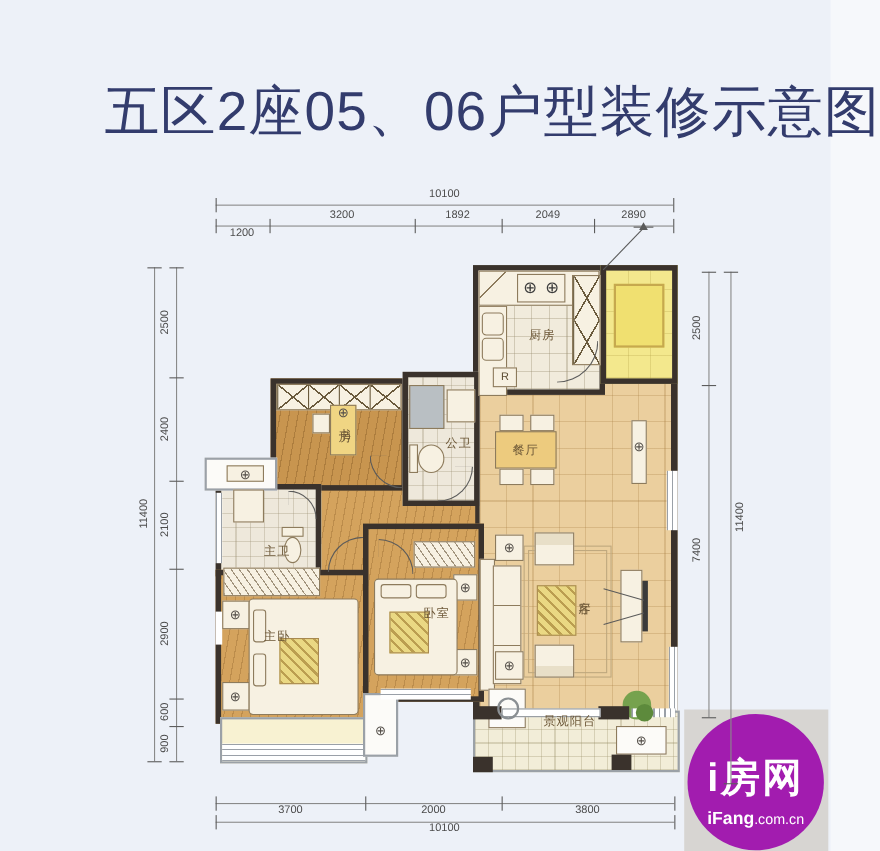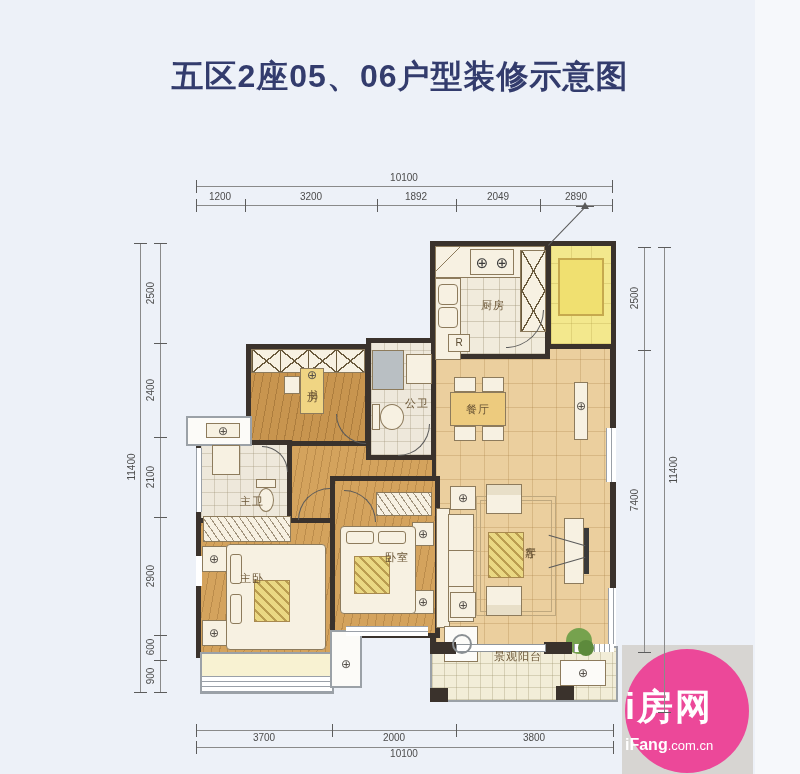--- a/index.html
+++ b/index.html
@@ -1,20 +1,20 @@
 <!DOCTYPE html>
 <html><head>
 <meta charset="utf-8">
 <style>
   html,body{margin:0;padding:0}
   body{font-family:"Liberation Sans","DejaVu Sans",sans-serif;background:#edf1f8}
   #canvas{position:relative;width:800px;height:774px;background:#edf1f8;overflow:hidden}
   .abs{position:absolute}
-  #title{position:absolute;left:0;top:34px;width:100%;text-align:center;
-         font-size:32px;font-weight:bold;letter-spacing:1px;color:#333c6d}
+  #title{position:absolute;left:0;top:34px;width:100%;text-align:right;
+         font-size:50px;font-weight:normal;letter-spacing:1px;color:#333c6d}
   
   .room{position:absolute;box-sizing:border-box;border:5px solid #3a322c}
   .noborder{border:none}
   .tile-tan{background-color:#ebcf9e;background-image:
      repeating-linear-gradient(90deg,rgba(166,124,64,.28) 0 1px,transparent 1px 24px),
      repeating-linear-gradient(0deg,rgba(166,124,64,.28) 0 1px,transparent 1px 24px)}
   .tile-pale{background-color:#f1ebdc;background-image:
      repeating-linear-gradient(90deg,rgba(150,138,108,.35) 0 1px,transparent 1px 16px),
      repeating-linear-gradient(0deg,rgba(150,138,108,.35) 0 1px,transparent 1px 16px)}
   .tile-bath{background-color:#eee8db;background-image:
@@ -50,21 +50,21 @@
   .vtext{writing-mode:vertical-rl;letter-spacing:2px;white-space:normal}
   
   .dim{position:absolute;font-size:10px;color:#4c4c4c;transform:translate(-50%,-50%);
        white-space:nowrap;z-index:4}
   .dimv{transform:translate(-50%,-50%) rotate(-90deg)}
   .dimline{position:absolute;background:#8a8a8a;z-index:3}
   .dimtick{position:absolute;background:#5c5c5c;z-index:3}
   
   #logo-box{position:absolute;left:622px;top:645px;width:131px;height:129px;background:#d7d5d2}
   #logo-circle{position:absolute;left:3px;top:4px;width:124px;height:124px;border-radius:50%;
-       background:#ec4899;color:#fff;}
+       background:#a21caf;color:#fff;text-align:center}
   #logo-name{margin-top:34px;font-size:36px;font-weight:bold;letter-spacing:2px}
   #logo-domain{font-size:13px;margin-top:4px}
   #logo-domain b{font-size:16px}
   #right-strip{position:absolute;right:0;top:0;width:45px;height:774px;background:#f6f8fb}
 </style>
 </head>
 <body>
 
 <div id="canvas">
   <div id="right-strip"></div>
@@ -252,21 +252,21 @@
       <div class="dimtick" style="left: 154px; top: 692px; width: 13px; height: 1px;"></div>
       <div class="dimline" style="left: 664px; top: 247px; width: 1px; height: 465px;"></div>
       <div class="dimtick" style="left: 658px; top: 247px; width: 13px; height: 1px;"></div>
       <div class="dimtick" style="left: 658px; top: 712px; width: 13px; height: 1px;"></div>
       <div class="dimline" style="left: 644px; top: 247px; width: 1px; height: 405px;"></div>
       <div class="dimtick" style="left: 638px; top: 247px; width: 13px; height: 1px;"></div>
       <div class="dimtick" style="left: 638px; top: 350px; width: 13px; height: 1px;"></div>
       <div class="dimtick" style="left: 638px; top: 652px; width: 13px; height: 1px;"></div>
     </div>
   <span class="dim" style="left:404px;top:177px">10100</span>
-  <span class="dim" style="left:220px;top:196px">1200</span>
+  <span class="dim" style="left:220px;top:212px">1200</span>
   <span class="dim" style="left:311px;top:196px">3200</span>
   <span class="dim" style="left:416px;top:196px">1892</span>
   <span class="dim" style="left:498px;top:196px">2049</span>
   <span class="dim" style="left:576px;top:196px">2890</span>
 
   <span class="dim" style="left:404px;top:753px">10100</span>
   <span class="dim" style="left:264px;top:737px">3700</span>
   <span class="dim" style="left:394px;top:737px">2000</span>
   <span class="dim" style="left:534px;top:737px">3800</span>
 

